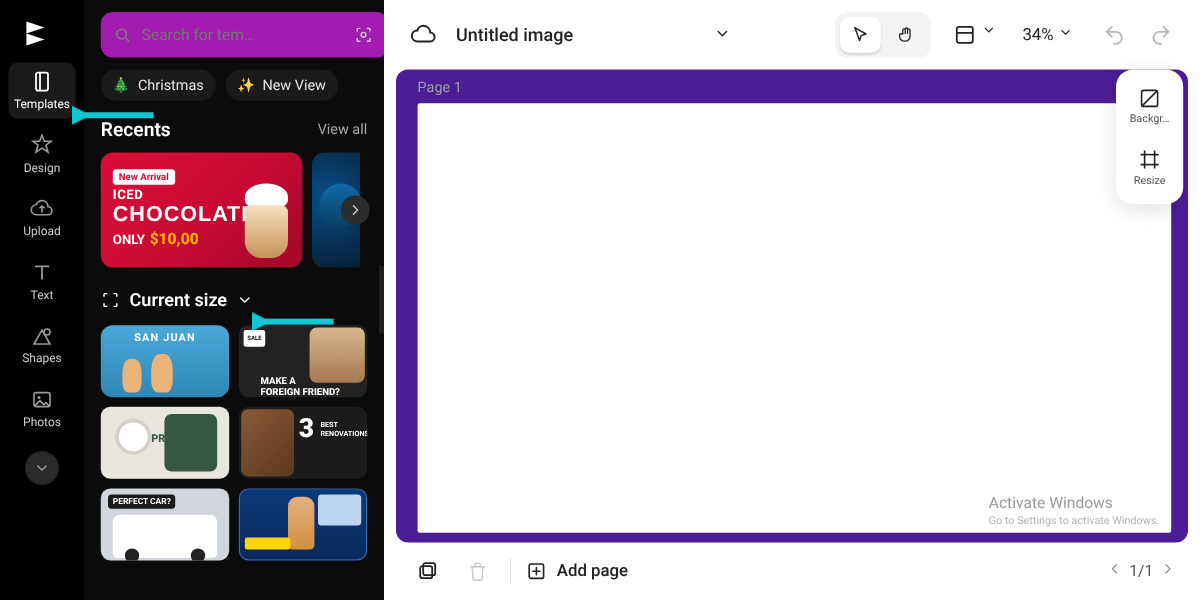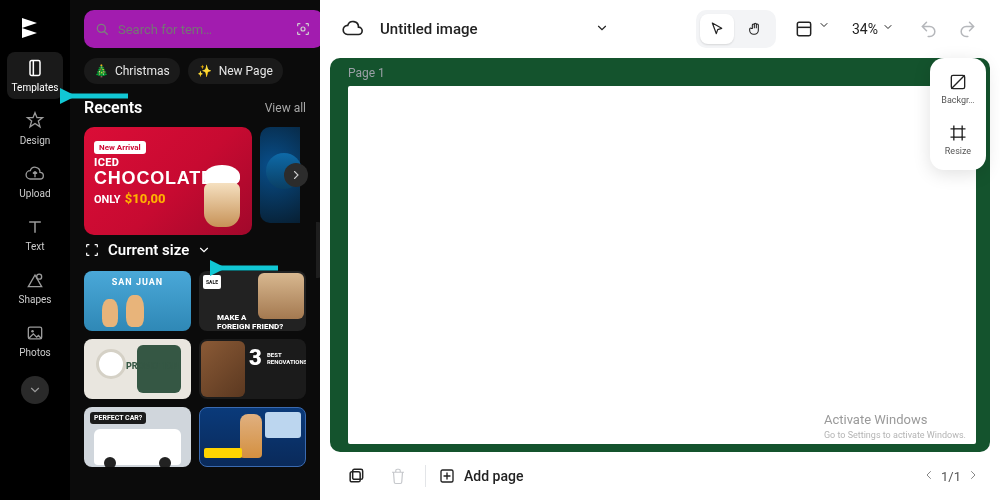--- a/index.html
+++ b/index.html
@@ -20,38 +20,38 @@
   .search-box { flex: 1; display: flex; align-items: center; gap: 8px; background: #a21caf; border-radius: 10px; padding: 8px 10px; }
   .search-box input { flex: 1; min-width: 0; background: transparent; border: none; color: #bdbdbd; font-size: 13px; outline: none; }
   .scan-btn { width: 22px; height: 22px; display: flex; align-items: center; justify-content: center; }
   .chip-row { display: flex; gap: 8px; margin-bottom: 14px; }
   .chip { display: flex; align-items: center; gap: 6px; background: #1a1a1a; color: #e6e6e6; font-size: 12px; padding: 6px 10px; border-radius: 16px; cursor: pointer; white-space: nowrap; }
   .section-head { display: flex; align-items: center; justify-content: space-between; margin-bottom: 10px; }
   .section-title { font-size: 16px; font-weight: 600; color: #fff; }
   .view-all { font-size: 12px; color: #a7a7a7; cursor: pointer; }
   .recents-row { position: relative; margin-bottom: 18px; height: 96px; }
   .recents-strip { display: flex; gap: 8px; }
-  .tmpl-card { border-radius: 10px; overflow: hidden; position: relative; width: 168px; height: 108px; flex-shrink: 0; }
+  .tmpl-card { border-radius: 10px; overflow: hidden; position: relative; width: 168px; height: 96px; flex-shrink: 0; }
   .choc { background: linear-gradient(135deg, #db0d37 0%, #c70a31 55%, #a1082b 100%); padding: 8px 10px; }
   .choc .tag { display: inline-block; background: #fff; color: #d00c36; font-size: 8px; font-weight: 700; padding: 2px 5px; border-radius: 3px; margin-bottom: 2px; }
   .choc .iced { font-size: 11px; font-weight: 800; color: #fff; letter-spacing: .4px; }
   .choc .big { font-family: Impact, Haettenschweiler, "Arial Narrow Bold", sans-serif; font-size: 18px; color: #fff; letter-spacing: .8px; font-weight: 900; line-height: 1.05; }
   .choc .only { font-size: 11px; font-weight: 700; color: #fff; display: inline; }
   .choc .price { font-size: 13px; font-weight: 800; color: #ffb200; display: inline; margin-left: 4px; }
   .choc-cup { position: absolute; right: 4px; bottom: 4px; width: 52px; height: 68px; }
   .cup-glass { position: absolute; bottom: 4px; left: 8px; width: 36px; height: 44px; background: linear-gradient(#f5e0c0, #c79257); border-radius: 6px 6px 14px 14px; }
   .cup-top { position: absolute; top: 2px; left: 8px; width: 36px; height: 22px; background: #fff; border-radius: 50% 50% 40% 40%; }
   .card-blue { width: 40px; height: 96px; background: radial-gradient(circle at 30% 40%, #084e8a, #071f33); border-radius: 10px 0 0 10px; flex-shrink: 0; position: relative; }
   .card-blue::after { content: ""; position: absolute; left: 6px; top: 26px; width: 36px; height: 36px; border-radius: 50%; background: linear-gradient(#0e6aa8, #0a3f64); }
   .scroll-next { position: absolute; right: -2px; top: 50%; transform: translateY(-50%); width: 24px; height: 24px; border-radius: 50%; background: #2c2c2c; display: flex; align-items: center; justify-content: center; cursor: pointer; }
   .size-row { display: flex; align-items: center; gap: 8px; margin-bottom: 12px; cursor: pointer; }
   .size-label { font-size: 15px; font-weight: 600; color: #fff; }
   .grid { display: grid; grid-template-columns: 1fr 1fr; gap: 8px; padding-bottom: 20px; }
   .gcard { height: 60px; border-radius: 8px; overflow: hidden; position: relative; font-size: 8px; color: #fff; font-weight: 700; }
-  .sanjuan { background: linear-gradient(180deg, #4aa8d8 0%, #2f88b6 100%); }
+  .sanjuan { background: linear-gradient(180deg, #4aa8d8 0%, #2f88b6 100%); border-radius: 10px; }
   .sanjuan::before, .sanjuan::after { content: ""; position: absolute; bottom: 4px; background: #e8b47a; border-radius: 40% 40% 30% 30%; }
   .sanjuan::before { left: 18px; width: 16px; height: 28px; }
   .sanjuan::after { left: 42px; width: 18px; height: 32px; }
   .sanjuan .title { position: absolute; top: 6px; left: 0; right: 0; text-align: center; font-size: 9px; letter-spacing: 1px; }
   .friend { background: #222; }
   .friend .blob { position: absolute; top: 2px; right: 2px; width: 46px; height: 46px; border-radius: 6px; background: linear-gradient(#d8b890, #a47950); }
   .friend .txt { position: absolute; bottom: 0; left: 8px; font-size: 8px; line-height: 1.15; font-weight: 800; margin-left: 10px; }
   .friend .sale { position: absolute; top: 4px; left: 4px; width: 18px; height: 14px; background: #fff; color: #111; font-size: 5px; font-weight: 700; display: flex; align-items: center; justify-content: center; border-radius: 2px; }
   .promo { background: #e9e6df; }
   .promo .watch { position: absolute; top: 10px; left: 12px; width: 30px; height: 30px; border-radius: 50%; background: #fff; border: 3px solid #d5d1c6; }
@@ -86,21 +86,21 @@
   .tool-group { display: flex; align-items: center; gap: 4px; background: #f3f4f6; border-radius: 10px; padding: 4px; }
   .tool-btn { width: 34px; height: 30px; border-radius: 8px; display: flex; align-items: center; justify-content: center; cursor: pointer; }
   .tool-btn.active { background: #fff; box-shadow: 0 1px 2px rgba(0,0,0,.12); }
   .crop-group, .zoom-group { display: flex; align-items: flex-start; gap: 4px; margin-left: 8px; cursor: pointer; }
   .zoom-label { font-size: 14px; color: #222; margin-left: 4px; }
   .history-group { display: flex; gap: 4px; margin-left: 8px; }
   .history-group .icon-btn svg path { stroke: #b5b7bb; }
   .right-tools { position: absolute; right: 14px; top: 58px; width: 56px; background: #fff; border-radius: 14px; box-shadow: 0 4px 18px rgba(0,0,0,.12); padding: 8px 4px; display: flex; flex-direction: column; align-items: center; gap: 6px; z-index: 10; }
   .rt-item { display: flex; flex-direction: column; align-items: center; gap: 3px; padding: 6px 0; cursor: pointer; width: 100%; border-radius: 8px; }
   .rt-item .rt-label { font-size: 9px; color: #555; white-space: nowrap; overflow: hidden; text-overflow: ellipsis; max-width: 48px; }
-  .canvas-wrap { flex: 1; background: #14532d; border-radius: 10px; margin: 0 10px 0 10px; position: relative; overflow: hidden; }
+  .canvas-wrap { flex: 1; background: #4c1d95; border-radius: 10px; margin: 0 10px 0 10px; position: relative; overflow: hidden; }
   .page-label { position: absolute; top: 8px; left: 18px; font-size: 12px; color: #9aa0a6; }
   .dup-icon { position: absolute; top: 6px; right: 16px; cursor: pointer; opacity: .5; }
   .page-canvas { position: absolute; top: 28px; left: 18px; right: 14px; bottom: 8px; background: #fff; border-radius: 2px; }
   .watermark { position: absolute; right: 24px; bottom: 10px; text-align: left; color: #b4b4b4; font-size: 9px; line-height: 1.4; z-index: 2; }
   .watermark .wm1 { font-size: 13px; color: #9a9a9a; }
   .bottombar { height: 48px; display: flex; align-items: center; padding: 0 21px; gap: 12px; }
   .bb-icon { width: 30px; height: 30px; display: flex; align-items: center; justify-content: center; cursor: pointer; border-radius: 6px; }
   .bb-sep { width: 1px; height: 22px; background: #e3e5e8; }
   .addpage { display: flex; align-items: center; gap: 8px; cursor: pointer; font-size: 14px; color: #222; font-weight: 500; }
   .page-counter { margin-left: auto; display: flex; align-items: center; gap: 6px; font-size: 13px; color: #555; }
@@ -187,21 +187,21 @@
 
       </div>
 
       <div class="chip-row">
         <div class="chip">
             <span>🎄</span>
             <span>Christmas</span>
           </div>
         <div class="chip">
             <span>✨</span>
-            <span>New Page</span>
+            <span>New View</span>
           </div>
       </div>
 
       <div class="section-head">
         <div class="section-title">Recents</div>
         <div class="view-all">View all</div>
       </div>
 
       <div class="recents-row">
         <div class="recents-strip">

